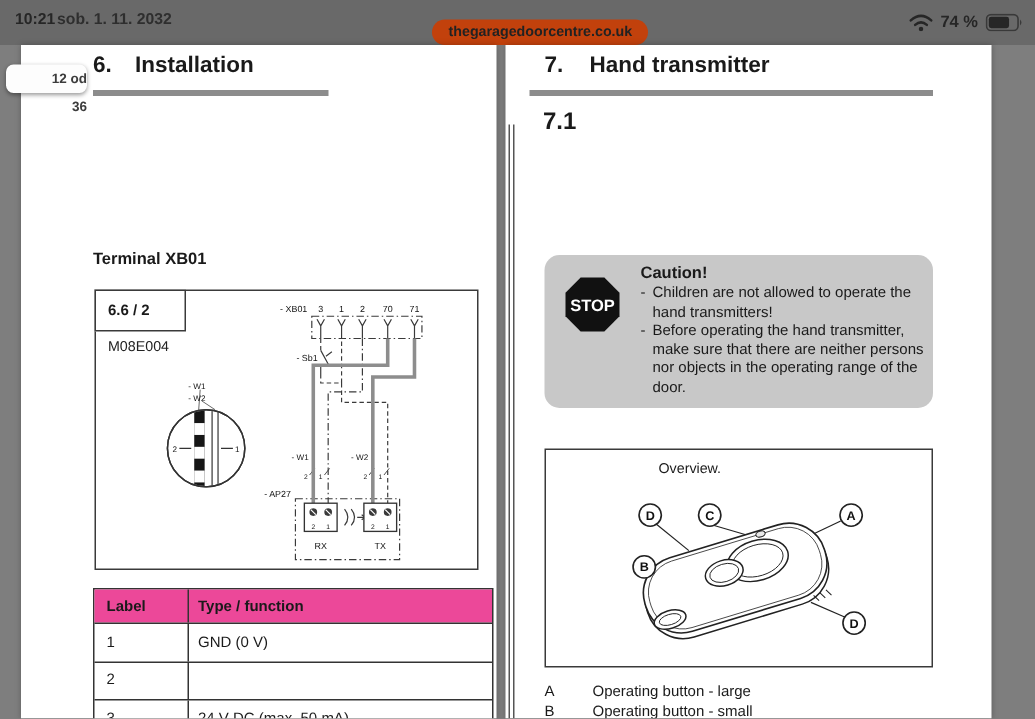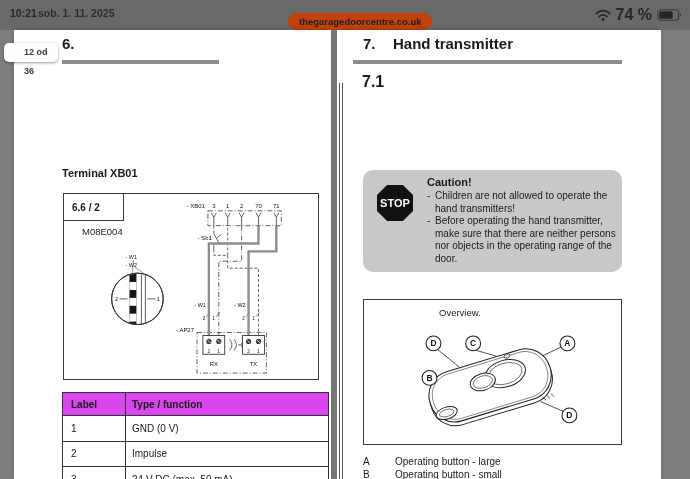--- a/index.html
+++ b/index.html
@@ -7,26 +7,26 @@
   body { font-family:"Liberation Sans", sans-serif; background:#7e7e7e; position:relative; color:#1a1a1a; }
   .screen { position:absolute; inset:0; width:690px; height:479px; }
 
   
   .statusbar { position:absolute; left:0; top:0; width:690px; height:30px; background:#696969; }
   .sb-time { position:absolute; left:10px; top:7px; font-size:10.5px; font-weight:bold; color:#262626; }
   .sb-date { position:absolute; left:38px; top:7px; font-size:10.5px; font-weight:bold; color:#2e2e2e; }
   .url-pill { position:absolute; left:288px; top:13px; height:17px; line-height:17px; padding:0 11px;
               background:#c2410c; border-radius:9px; font-size:9.5px; font-weight:bold; color:#222; }
   .sb-right { position:absolute; right:8px; top:7px; height:16px; display:flex; align-items:center; gap:5px; }
-  .sb-batt-pct { font-size:16px; font-weight:bold; color:#262626; }
+  .sb-batt-pct { font-size:11px; font-weight:bold; color:#262626; }
 
   
   .page-badge { position:absolute; left:4px; top:43px; width:54px; height:19px; background:#fdfdfd;
                 border-radius:5px; box-shadow:0 1px 3px rgba(0,0,0,.4); font-size:9px; font-weight:bold;
-                color:#3c3c3c; text-align:left; line-height:19px; z-index:30;padding-left:20px; }
+                color:#3c3c3c; text-align:right; line-height:19px; z-index:30;padding-left:20px; }
 
   
   .viewport { position:absolute; inset:0; }
   .page { position:absolute; top:30px; height:449px; background:#fff; overflow:hidden;
           box-shadow:0 0 4px rgba(0,0,0,.25); }
   .page-left  { left:14px;  width:317px; }
   .page-right { left:337px; width:324px; }
 
   .h1-num   { position:absolute; font-size:15px; font-weight:bold; }
   .h1-title { position:absolute; font-size:15px; font-weight:bold; }
@@ -43,21 +43,21 @@
   .fig-code { position:absolute; font-size:9.5px; color:#222; }
   .fig-caption { position:absolute; font-size:9.5px; color:#1a1a1a; }
   .diagram { position:absolute; left:0; top:0; width:100%; height:100%; }
   .svgt { font-family:"Liberation Sans", sans-serif; fill:#111; }
   .s6 { font-size:6px; } .s55 { font-size:5.5px; } .s45 { font-size:4.5px; }
   .cl { font-size:8.5px; font-weight:bold; }
 
   
   .ptable { position:absolute; left:48px; top:362px; width:267px; border:1.2px solid #333; background:#fff; }
   .prow { display:flex; border-top:1px solid #333; }
-  .prow.head { border-top:none; background:#d946ef; height:22px; }
+  .prow.head { border-top:none; background:#ec4899; height:22px; }
   .prow.body { height:25.5px; }
   .pc1 { width:63px; border-right:1px solid #333; display:flex; align-items:center; padding-left:8px;
          font-size:10px; }
   .pc2 { flex:1; display:flex; align-items:center; padding-left:6px; font-size:10px; }
   .prow.head .pc1, .prow.head .pc2 { font-weight:bold; }
 
   
   .caution { position:absolute; left:26px; top:140px; width:259px; height:102px; background:#c8c8c8;
              border-radius:10px; }
   .cau-title { position:absolute; left:64px; top:6px; font-size:11px; font-weight:bold; }
@@ -71,21 +71,21 @@
   .legend-key { position:absolute; left:0; font-weight:normal; }
   .legend-text { position:absolute; left:32px; white-space:nowrap;text-align:right; }
 </style>
 </head>
 <body>
 
 <div class="screen">
 
   <div class="statusbar">
     <span class="sb-time">10:21</span>
-    <span class="sb-date">sob. 1. 11. 2025</span>
+    <span class="sb-date">sob. 1. 11. 2032</span>
     <div class="url-pill">thegaragedoorcentre.co.uk</div>
     <div class="sb-right">
       <svg width="16" height="12" viewBox="0 0 16 12">
         <path d="M1.2,4.6 Q8,-1.4 14.8,4.6" fill="none" stroke="#262626" stroke-width="1.7" stroke-linecap="round"></path>
         <path d="M4.1,7.6 Q8,4.2 11.9,7.6" fill="none" stroke="#262626" stroke-width="1.7" stroke-linecap="round"></path>
         <circle cx="8" cy="10.4" r="1.5" fill="#262626"></circle>
       </svg>
       <span class="sb-batt-pct">74 %</span>
       <svg width="25" height="12" viewBox="0 0 25 12">
         <rect x="0.7" y="0.7" width="21" height="10.6" rx="3" fill="none" stroke="rgba(0,0,0,0.45)" stroke-width="1.1"></rect>
@@ -94,20 +94,21 @@
       </svg>
     </div>
   </div>
 
   <div class="page-badge">12 od 36</div>
 
   <div class="viewport">
 
     <div class="page page-left">
       <span class="h1-num" style="left:48px; top:5px;">6.</span>
+      <span class="h1-title" style="left:76px; top:5px;">Installation</span>
       <div class="h-bar" style="left:48px; top:30px; width:157px;"></div>
 
       <span style="position:absolute; left:48px; top:137px; font-size:11px; font-weight:bold;">Terminal XB01</span>
 
       <div class="fig-box" style="left:49px; top:163px; width:256px; height:187px;">
         <svg class="diagram" viewBox="0 0 256 187" preserveAspectRatio="none">
 
           <g fill="none" stroke="#3a3a3a" stroke-width="0.8">
             <rect x="145" y="17" width="74" height="15" stroke-dasharray="5 2 1 2"></rect>
             <path d="M148.5,19 L151,23.5 M153.5,19 L151,23.5 M151,23.5 L151,32"></path>
@@ -183,35 +184,34 @@
           <text class="svgt s45" x="191" y="127" text-anchor="middle">1</text>
           <text class="svgt s6" x="131" y="139" text-anchor="end">- AP27</text>
           <text class="svgt s45" x="146" y="160.5" text-anchor="middle">2</text>
           <text class="svgt s45" x="156" y="160.5" text-anchor="middle">1</text>
           <text class="svgt s45" x="186" y="160.5" text-anchor="middle">2</text>
           <text class="svgt s45" x="196" y="160.5" text-anchor="middle">1</text>
           <text class="svgt s6" x="151" y="174" text-anchor="middle">RX</text>
           <text class="svgt s6" x="191" y="174" text-anchor="middle">TX</text>
         </svg>
         <div class="fig-ref" style="width:61px; height:28px;">6.6 / 2</div>
-        <div class="fig-code" style="left:18px; top:32px;">M08E004</div>
+        <div class="fig-code" style="left:8px; top:32px;">M08E004</div>
       </div>
 
       <div class="ptable">
         <div class="prow head">
           <div class="pc1">Label</div>
           <div class="pc2">Type / function</div>
         </div>
         <div class="prow body">
           <div class="pc1">1</div>
           <div class="pc2">GND (0 V)</div>
         </div>
         <div class="prow body">
           <div class="pc1">2</div>
-          <div class="pc2">Impulse</div>
         </div>
         <div class="prow body">
           <div class="pc1">3</div>
           <div class="pc2">24 V DC (max. 50 mA)</div>
         </div>
       </div>
     </div>
 
     <div class="page page-right">
       <div class="fold-line" style="left:2px; top:53px; height:396px;"></div>

